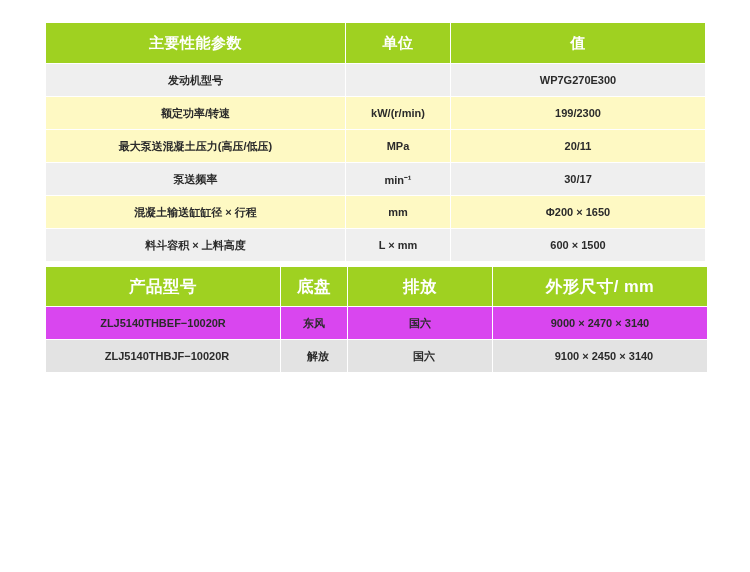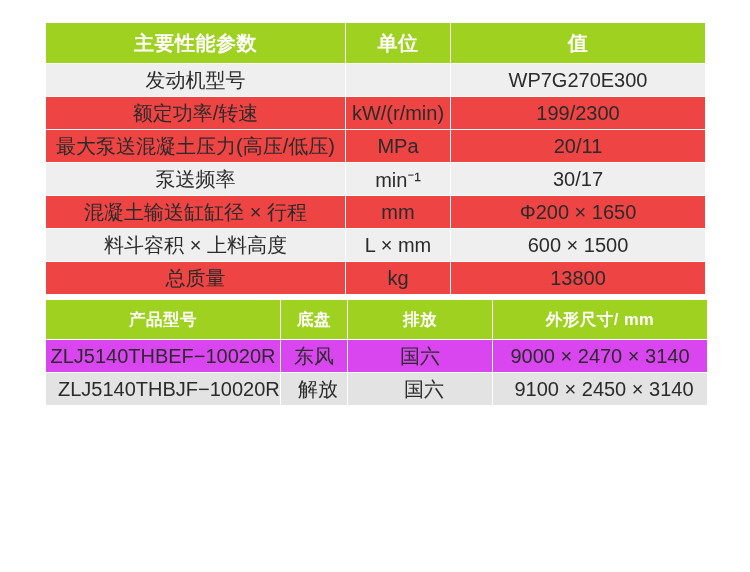--- a/index.html
+++ b/index.html
@@ -28,45 +28,46 @@
     margin: 0 0 22px 2px;
   }
   table.spec {
     border-collapse: collapse;
     width: 660px;
     table-layout: fixed;
   }
   table.spec td {
     border: 1px solid #ffffff;
     height: 33px;
-    font-size: 20px;
+    font-size: 11px;
     text-align: center;
     vertical-align: middle;
     padding: 0 4px;
     box-sizing: border-box;
+    font-weight: bold;
   }
   
   tr.head-row td {
     background: #9fd121;
     color: #ffffff;
     font-weight: bold;
-    font-size: 20px;
+    font-size: 15px;
     height: 41px;
     letter-spacing: 0.5px;
   }
   tr.head-row.second td {
     font-size: 16.5px;
     height: 40px;
   }
   
   tr.body-row.odd td {
     background: #efefef;
   }
   tr.body-row.even td {
-    background: #ef4444;
+    background: #fef9c3;
   }
   tr.model-row td {
     background: #d946ef;
   }
   tr.model-row.alt td {
     background: #e3e3e3;
     padding-left: 12px;
   }
   .col-param { width: 300px; }
   .col-unit  { width: 105px; }
@@ -114,25 +115,20 @@
       <tr class="body-row even">
         <td>混凝土输送缸缸径 × 行程</td>
         <td>mm</td>
         <td>Φ200 × 1650</td>
       </tr>
       <tr class="body-row odd">
         <td>料斗容积 × 上料高度</td>
         <td>L × mm</td>
         <td>600 × 1500</td>
       </tr>
-      <tr class="body-row even">
-        <td>总质量</td>
-        <td>kg</td>
-        <td>13800</td>
-      </tr>
     </tbody>
   </table>
 
   <table class="spec" style="margin-top:4px;">
     <tbody>
       <tr class="head-row second">
         <td class="m-col-1">产品型号</td>
         <td class="m-col-2">底盘</td>
         <td class="m-col-3">排放</td>
         <td class="m-col-4">外形尺寸/ mm</td>

